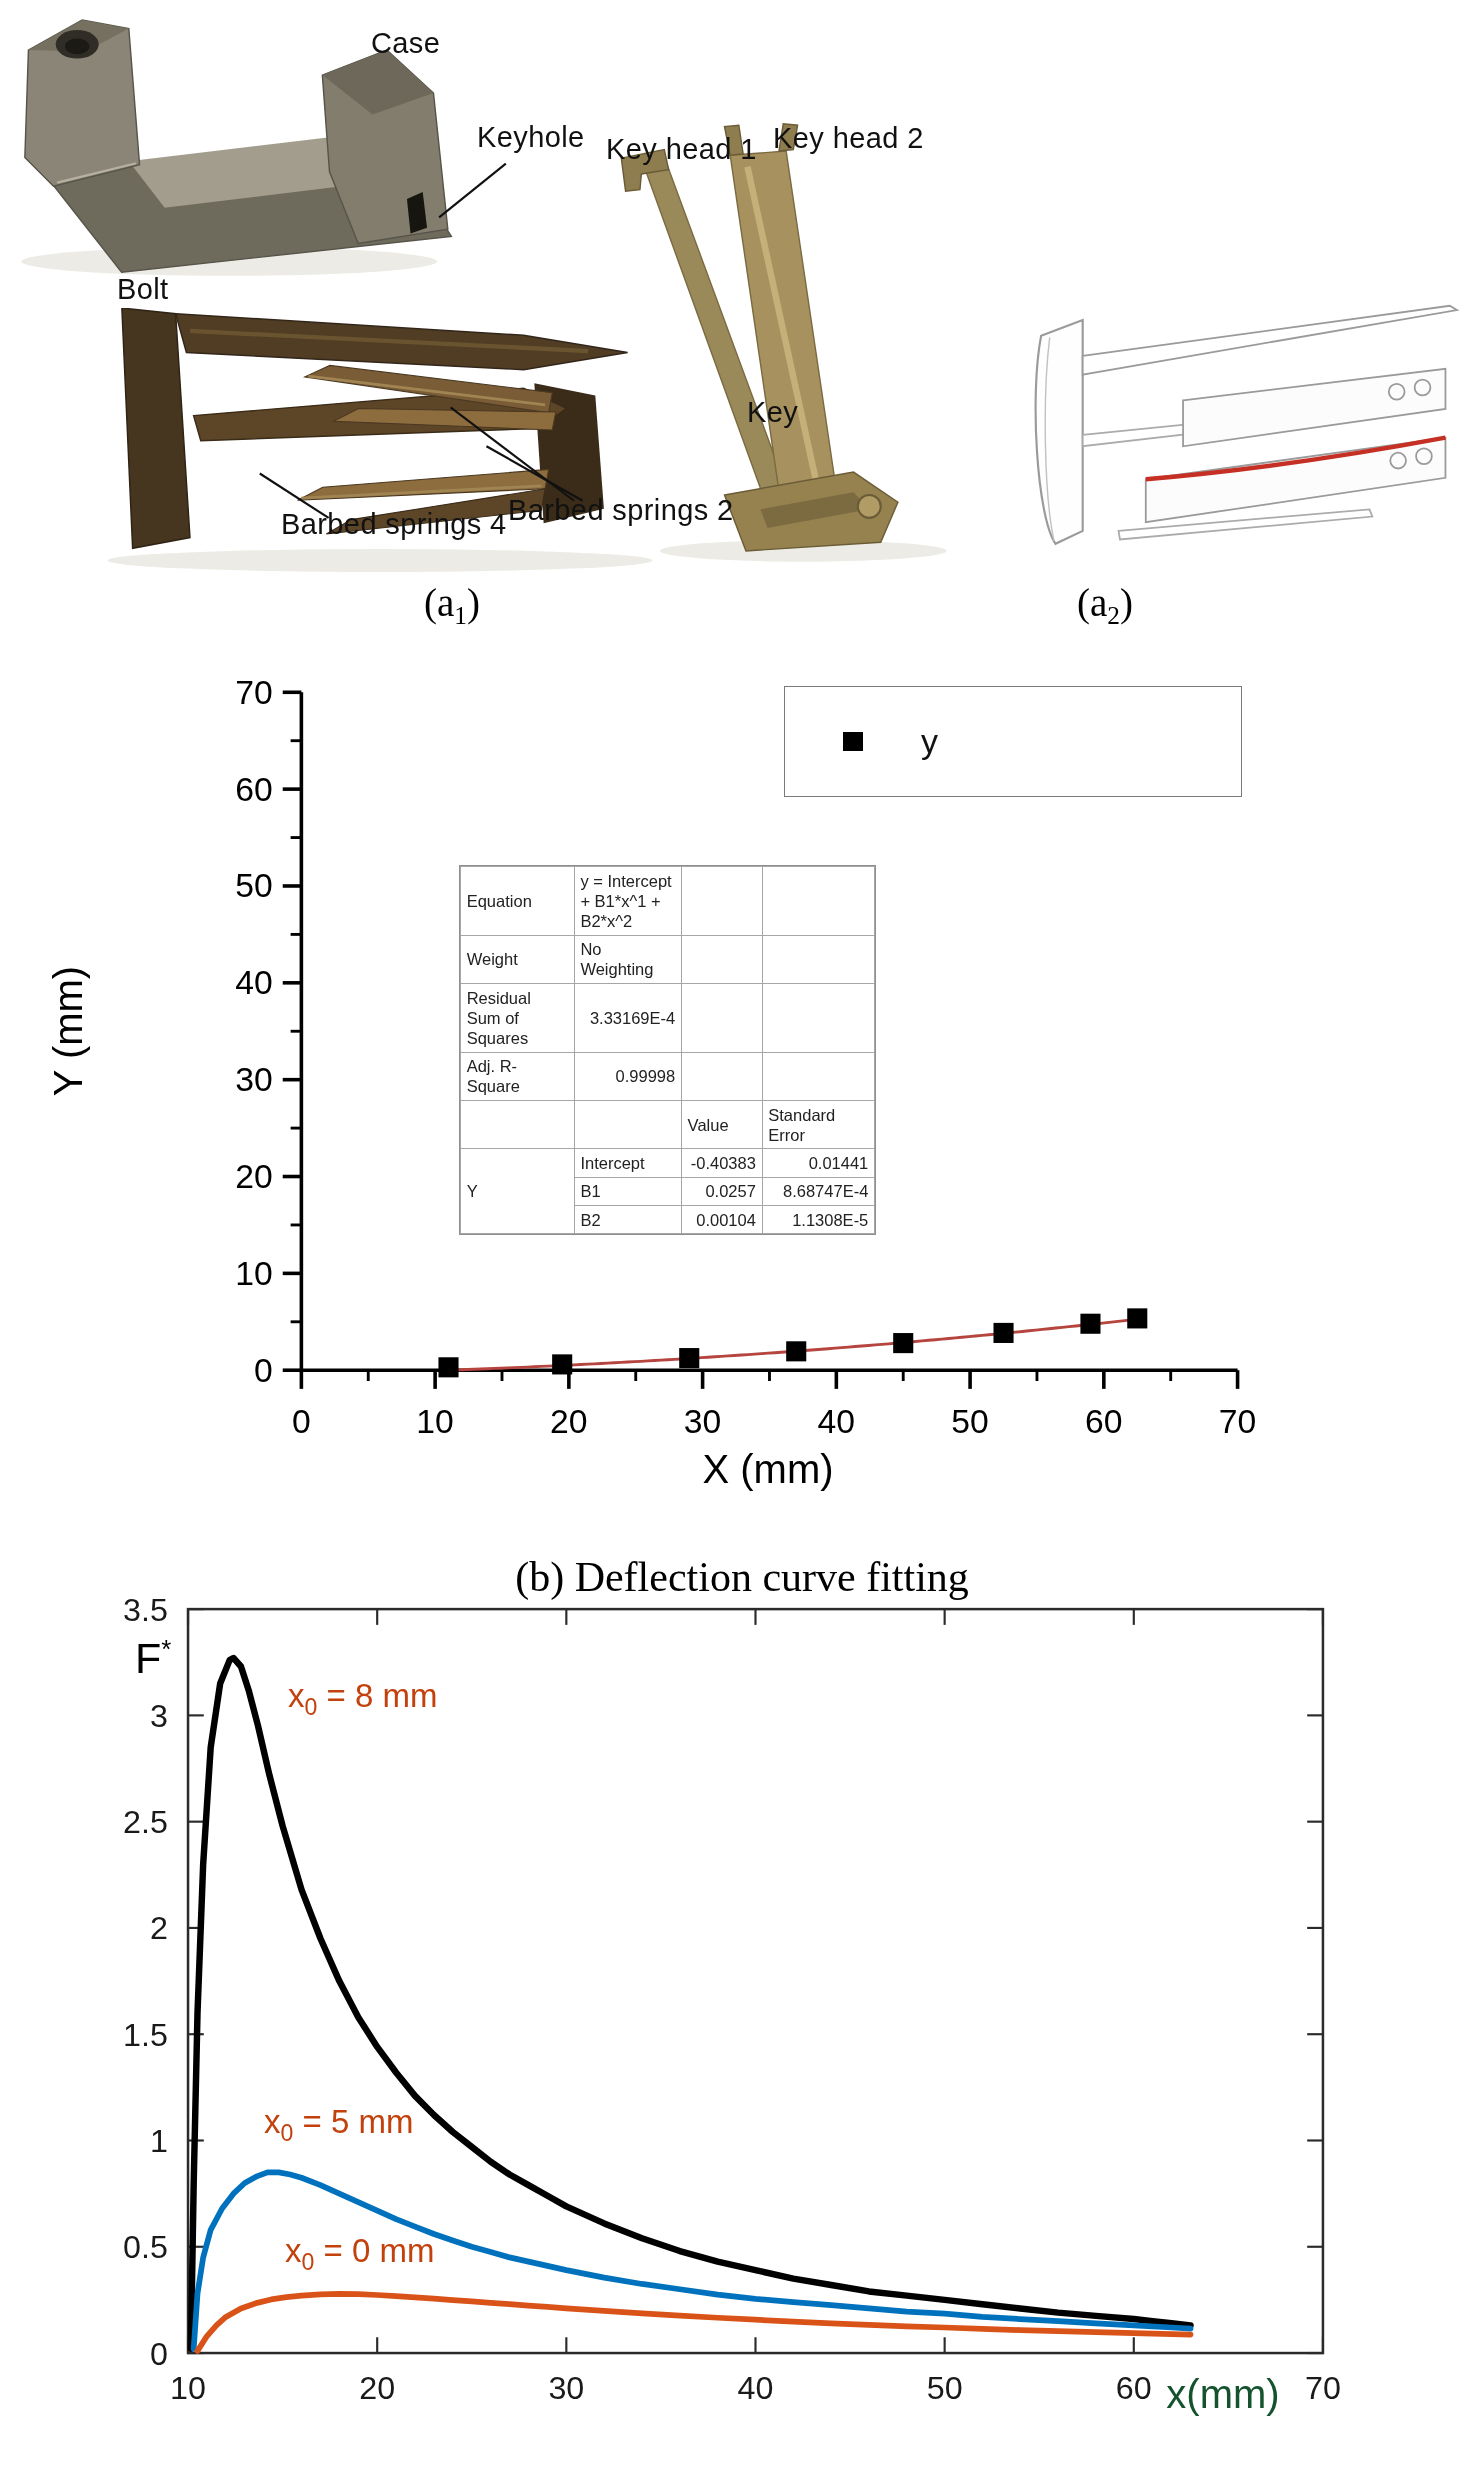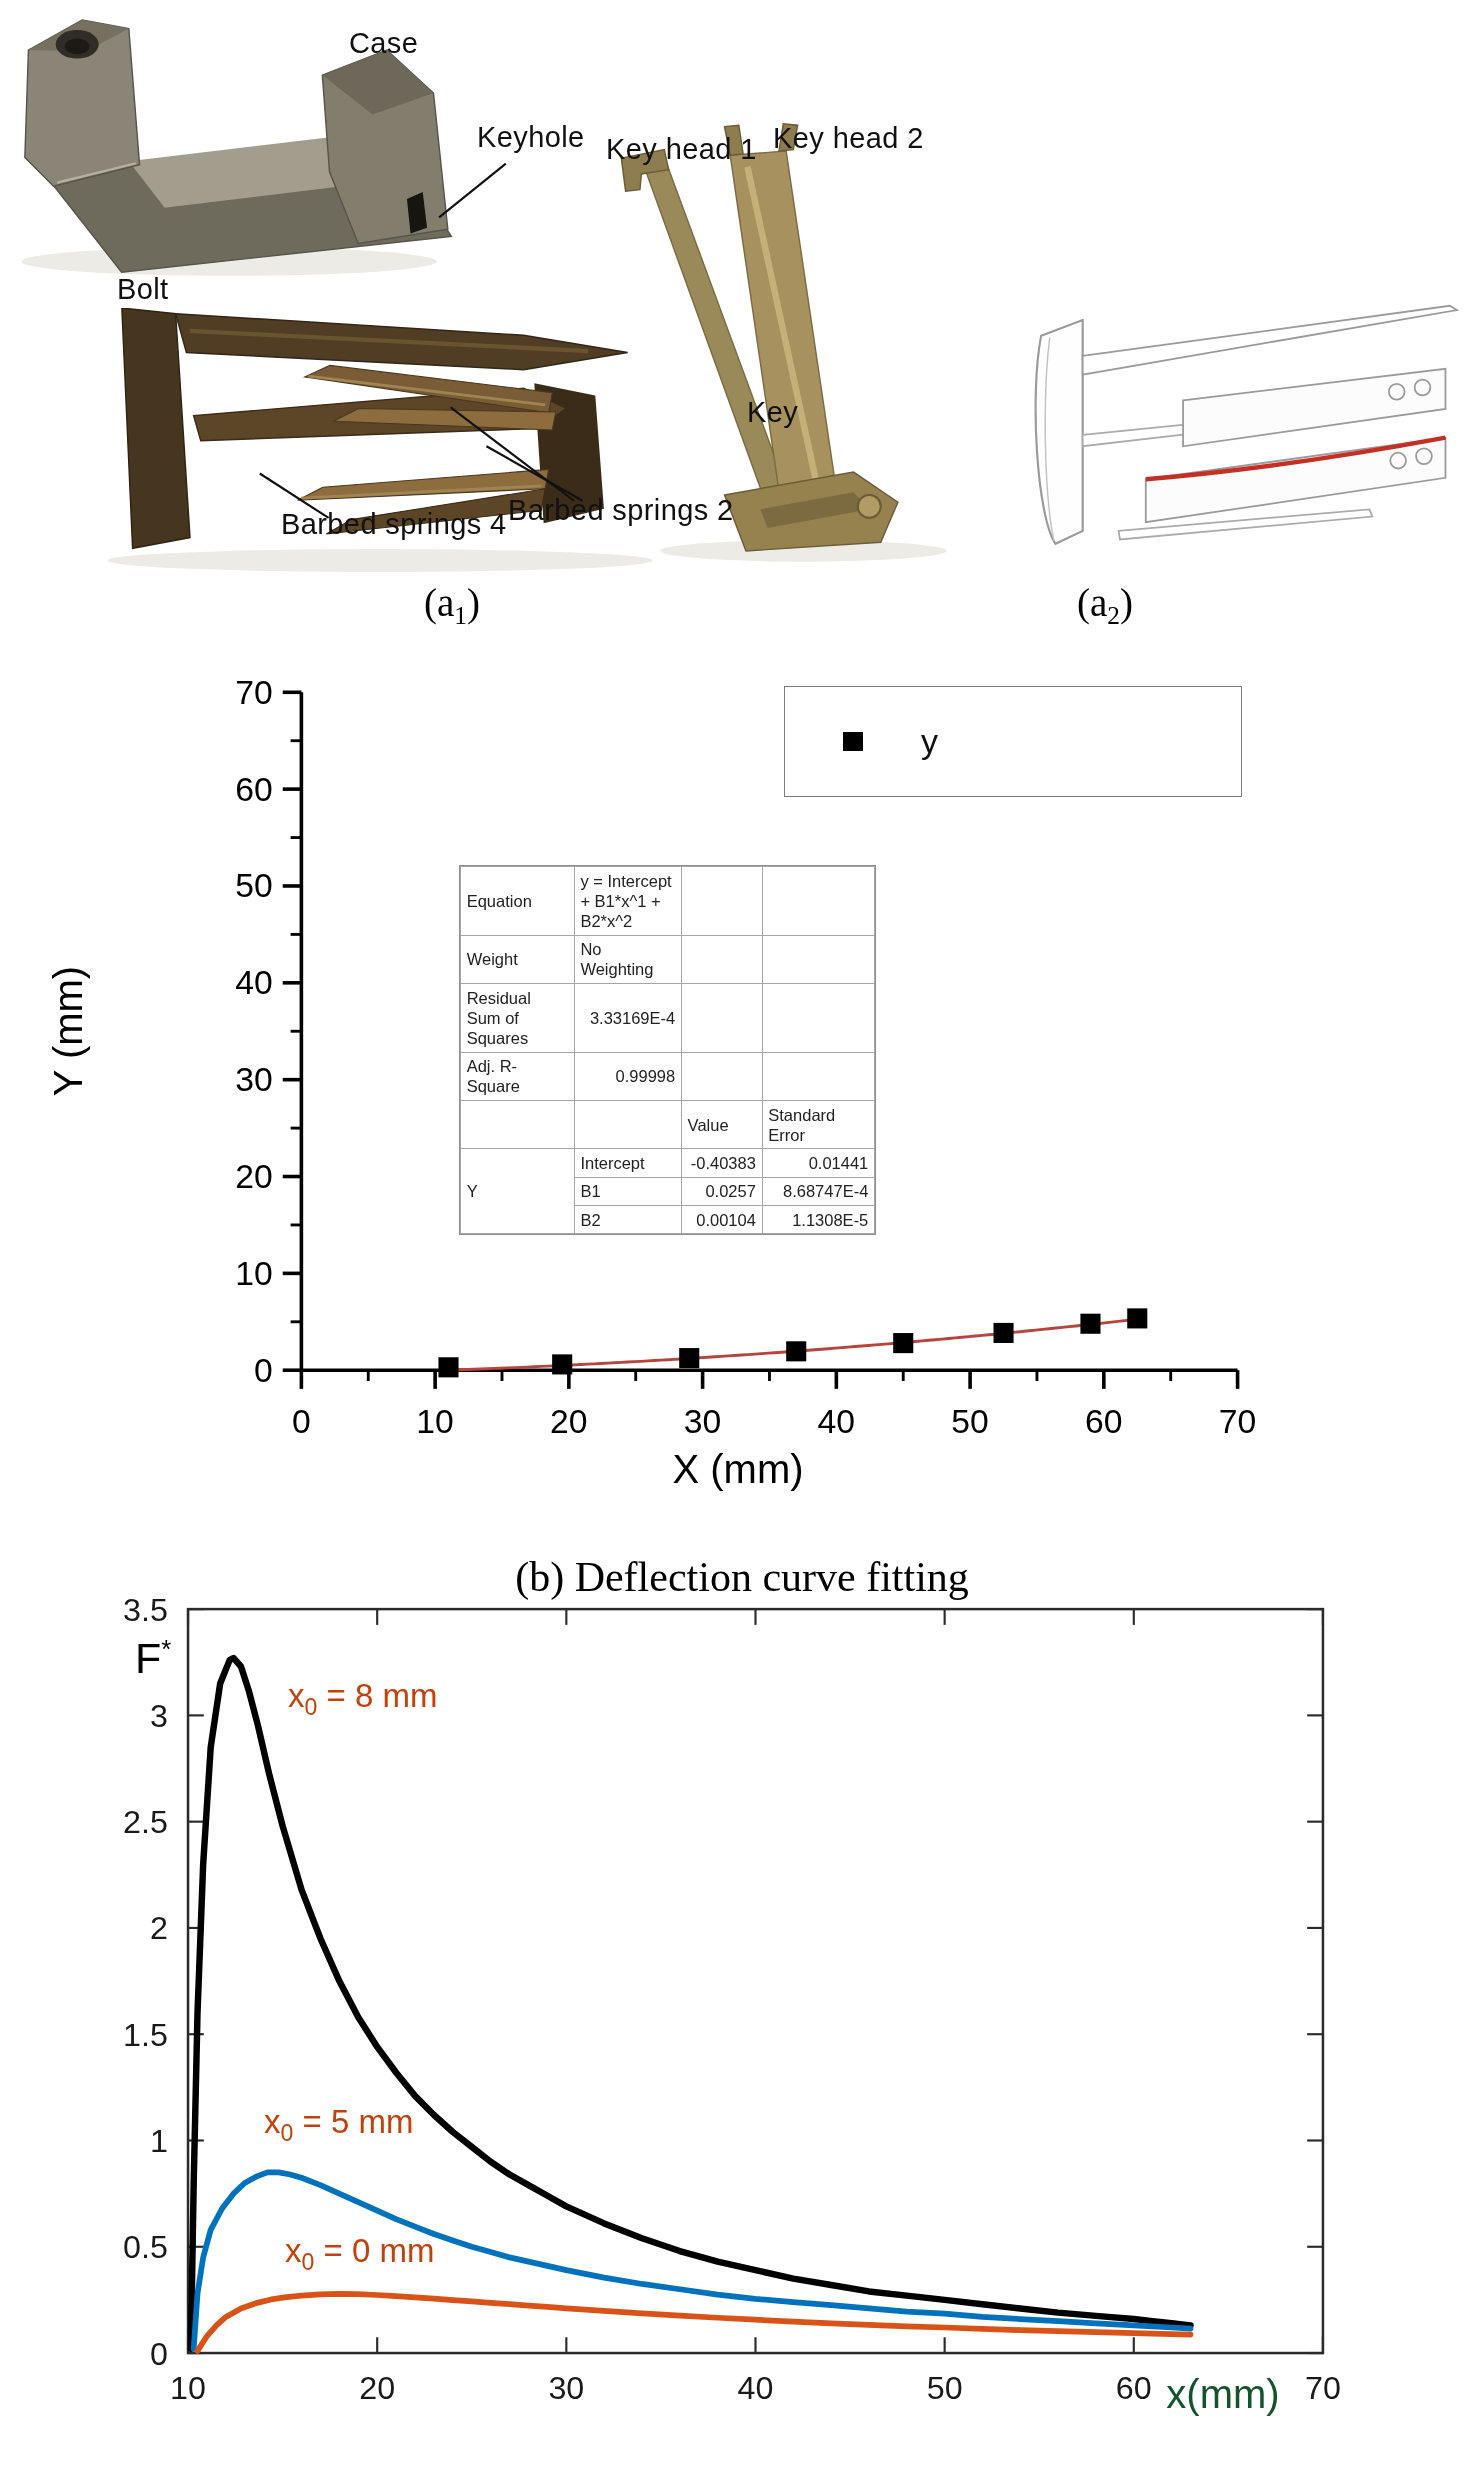--- a/index.html
+++ b/index.html
@@ -92,21 +92,21 @@
     <polygon points="240,148 606,104 606,160 240,212" fill="#fcfcfc" stroke="#9a9a9a" stroke-width="2.5"></polygon>
     <circle cx="538" cy="136" r="11" fill="none" stroke="#9a9a9a" stroke-width="2.5"></circle>
     <circle cx="574" cy="130" r="11" fill="none" stroke="#9a9a9a" stroke-width="2.5"></circle>
     <polygon points="188,258 606,200 606,256 188,318" fill="#fcfcfc" stroke="#9a9a9a" stroke-width="2.5"></polygon>
     <circle cx="540" cy="232" r="11" fill="none" stroke="#9a9a9a" stroke-width="2.5"></circle>
     <circle cx="576" cy="226" r="11" fill="none" stroke="#9a9a9a" stroke-width="2.5"></circle>
     <path d="M188,258 Q380,242 606,200" fill="none" stroke="#c62f23" stroke-width="6"></path>
     <polygon points="150,330 500,300 504,310 152,342" fill="#ffffff" stroke="#ababab" stroke-width="2.5"></polygon>
   </svg>
 
-  <div class="photo-label" style="left:349px;top:27px;">Case</div>
+  <div class="photo-label" style="left:371px;top:27px;">Case</div>
   <div class="photo-label" style="left:477px;top:121px;">Keyhole</div>
   <div class="photo-label" style="left:117px;top:273px;">Bolt</div>
   <div class="photo-label" style="left:281px;top:508px;">Barbed springs 4</div>
   <div class="photo-label" style="left:508px;top:494px;">Barbed springs 2</div>
   <div class="photo-label" style="left:606px;top:133px;">Key head 1</div>
   <div class="photo-label" style="left:773px;top:122px;">Key head 2</div>
   <div class="photo-label" style="left:747px;top:396px;">Key</div>
 
   <div class="serif-caption" style="left:452px;top:605px;">
     <span>(a</span><sub>1</sub><span>)</span>
@@ -229,21 +229,21 @@
         <line y1="2243" y2="2243" x1="262" x2="284" stroke="#2b2b2b" stroke-width="3"></line>
         <line y1="2243" y2="2243" x1="1844" x2="1822" stroke="#2b2b2b" stroke-width="3"></line>
         <text x="234" y="2259" text-anchor="end" font-size="45" font-family="Liberation Sans, sans-serif" fill="#1a1a1a">3.5</text>
         <polyline points="266.0,3274.1 269.9,3043.0 275.2,2805.9 283.1,2598.5 293.6,2435.6 306.8,2346.7 320.0,2314.1 325.3,2311.1 335.8,2323.0 346.4,2355.6 359.6,2406.0 375.4,2474.1 393.8,2545.2 420.2,2634.1 446.6,2702.2 472.9,2761.5 499.3,2811.9 525.7,2853.3 552.0,2888.9 578.4,2921.5 604.8,2948.2 631.1,2971.9 657.5,2992.6 683.9,3013.3 710.2,3031.1 736.6,3045.9 763.0,3060.7 789.3,3075.6 842.1,3099.3 894.8,3120.0 947.5,3137.8 1000.3,3152.6 1053.0,3164.4 1105.7,3176.3 1158.5,3185.2 1211.2,3194.1 1263.9,3200.0 1316.7,3205.9 1369.4,3211.9 1422.1,3217.8 1474.9,3223.7 1527.6,3228.2 1580.3,3232.6 1606.7,3235.6 1633.1,3238.5 1659.4,3241.5" stroke="#000000" stroke-width="9" fill="none" stroke-linejoin="round" stroke-linecap="round"></polyline>
         <polyline points="269.9,3274.1 275.2,3197.0 283.1,3146.7 293.6,3108.2 309.5,3078.5 325.3,3057.8 341.1,3043.0 356.9,3034.1 372.7,3028.2 388.6,3028.2 404.4,3031.1 420.2,3035.6 446.6,3045.9 472.9,3057.8 499.3,3069.6 525.7,3081.5 552.0,3093.3 578.4,3103.7 604.8,3114.1 631.1,3123.0 657.5,3131.9 683.9,3139.3 710.2,3146.7 736.6,3152.6 763.0,3158.5 789.3,3164.4 842.1,3174.8 894.8,3183.7 947.5,3191.1 1000.3,3198.5 1053.0,3204.4 1105.7,3208.9 1158.5,3213.3 1211.2,3217.8 1263.9,3222.2 1316.7,3225.2 1369.4,3229.6 1422.1,3232.6 1474.9,3235.6 1527.6,3238.5 1580.3,3241.5 1633.1,3244.4 1659.4,3245.9" stroke="#0072BD" stroke-width="8" fill="none" stroke-linejoin="round" stroke-linecap="round"></polyline>
         <polyline points="275.2,3277.0 288.4,3256.3 301.6,3241.5 314.7,3229.6 335.8,3217.8 356.9,3210.4 378.0,3205.3 399.1,3202.1 420.2,3200.0 446.6,3198.2 472.9,3197.6 499.3,3197.9 525.7,3199.1 552.0,3200.6 578.4,3202.4 604.8,3204.2 631.1,3206.2 657.5,3208.0 683.9,3210.1 710.2,3211.9 736.6,3213.9 763.0,3215.7 789.3,3217.8 842.1,3221.3 894.8,3224.6 947.5,3227.9 1000.3,3230.8 1053.0,3233.5 1105.7,3236.1 1158.5,3238.5 1211.2,3240.6 1263.9,3242.7 1316.7,3244.4 1369.4,3246.2 1422.1,3248.0 1474.9,3249.5 1527.6,3251.0 1580.3,3252.1 1633.1,3253.6 1659.4,3254.2" stroke="#D95319" stroke-width="8" fill="none" stroke-linejoin="round" stroke-linecap="round"></polyline>
       </g>
     </svg>
 
   <div class="axis-title ylabel-rot" style="left:68px;top:1031px;">Y (mm)</div>
-  <div class="axis-title" style="left:738px;top:1469px;text-align:center;">X (mm)</div>
+  <div class="axis-title" style="left:768px;top:1469px;text-align:center;">X (mm)</div>
 
   <div class="legend">
     <div class="legend-row">
       <span class="lg-marker-zone">
           <span class="lg-square"></span>
         </span>
       <span class="lg-text">y</span>
     </div>
   </div>
 

